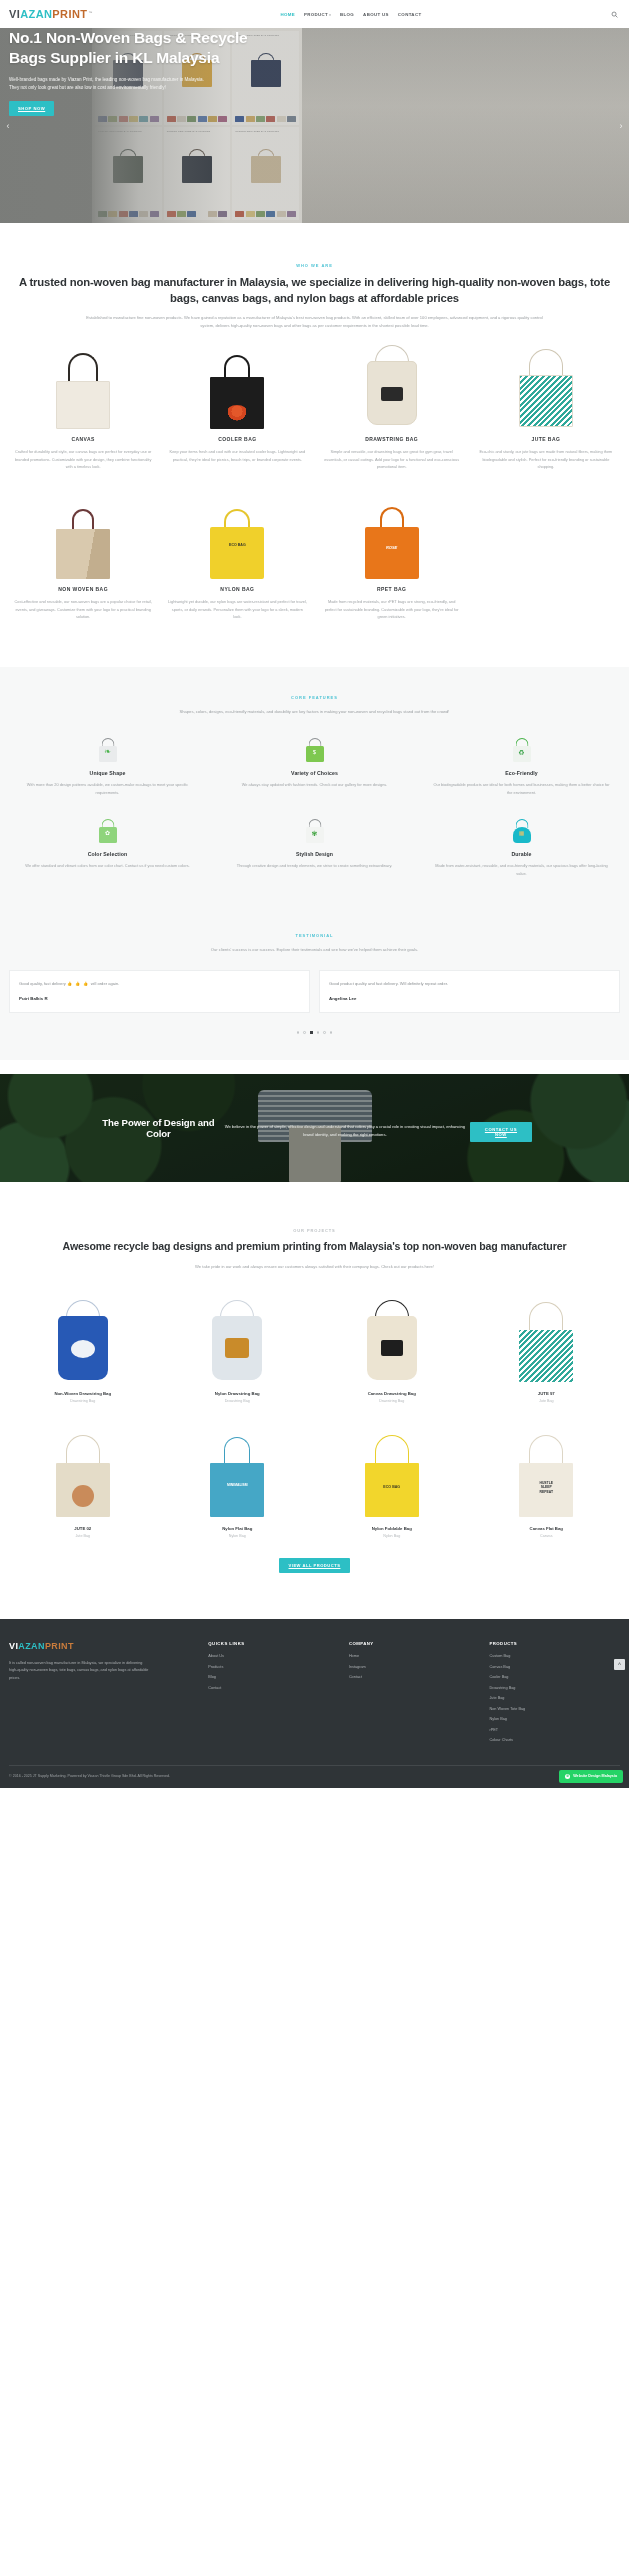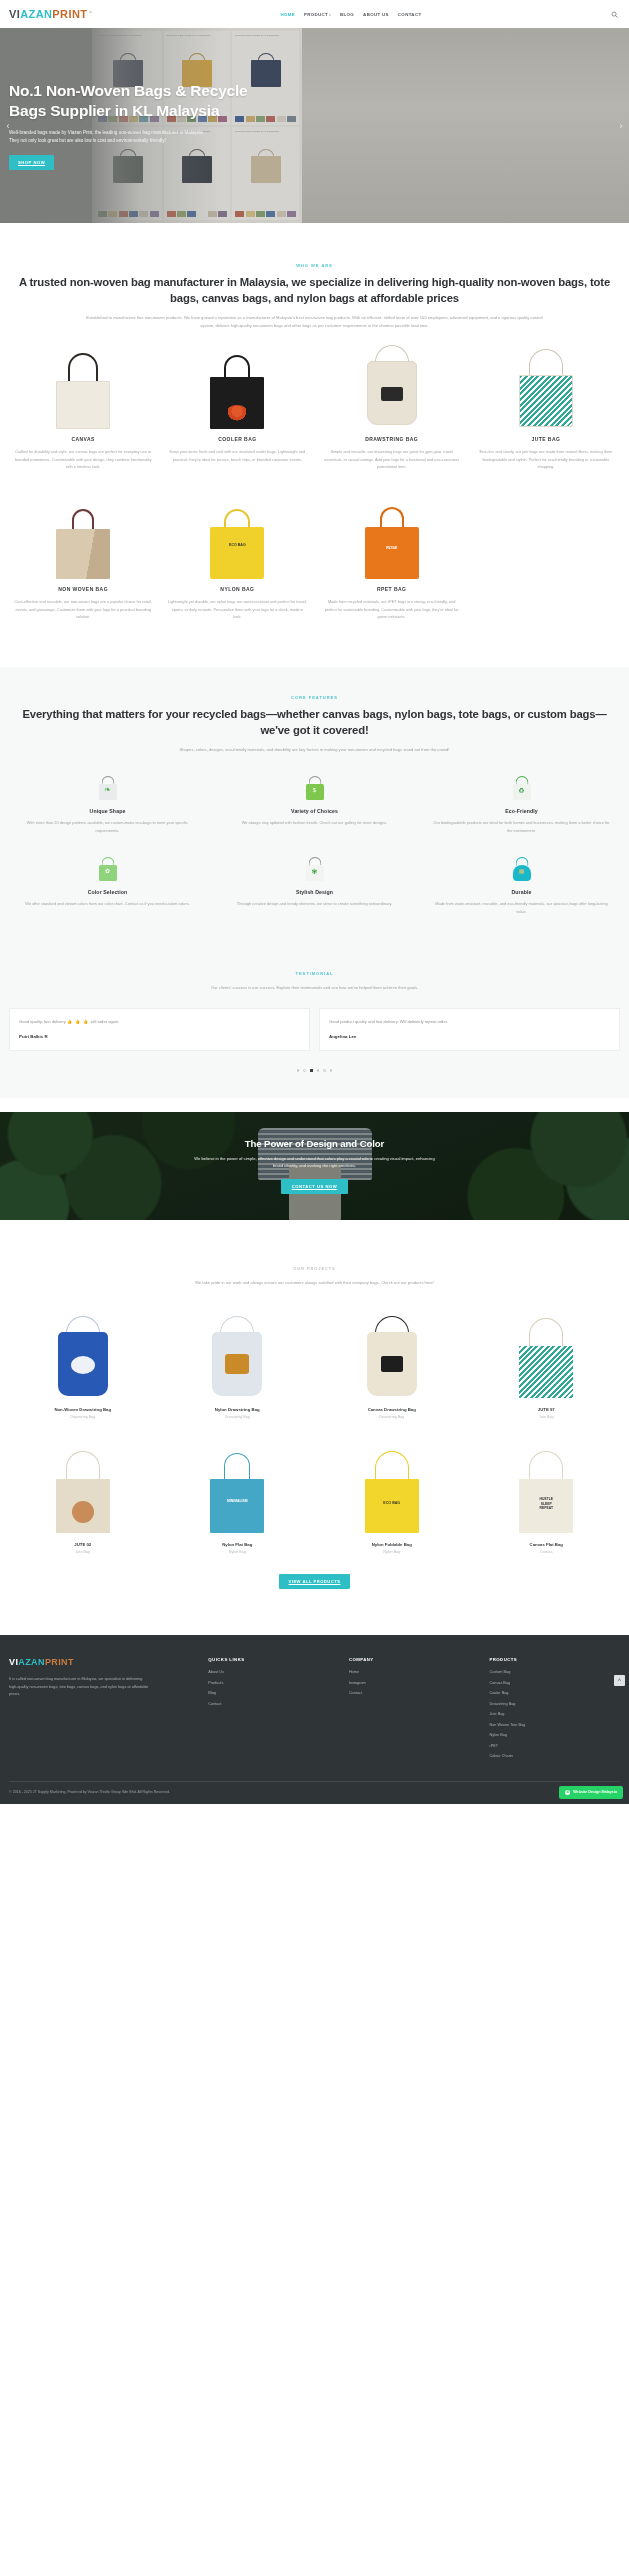--- a/index.html
+++ b/index.html
@@ -96,21 +96,21 @@
     background: linear-gradient(180deg,#b9b7b1,#cdcac3 40%,#b6b3ac);
   }
   .hero-scrim {
     position: absolute; left: 0; top: 0; bottom: 0; width: 100%;
     background: linear-gradient(90deg, rgba(122,124,121,.97) 0%, rgba(122,124,121,.92) 14%, rgba(128,130,127,.55) 22%, rgba(130,132,129,.30) 36%, rgba(130,132,129,.30) 100%);
   }
   .hero-inner {
     position: relative;
     padding: 0 0 0 9px;
     height: 100%;
-    display: flex; flex-direction: column; justify-content: center;
+    display: flex; flex-direction: column; 
   }
   .hero h1 {
     font-size: 15.5px;
     line-height: 1.28;
     font-weight: 700;
     color: #fff;
     letter-spacing: -.2px;
     max-width: 250px;
     text-shadow: 0 1px 2px rgba(0,0,0,.18);
   }
@@ -292,21 +292,21 @@
     background: repeating-linear-gradient(180deg,#cfd7de 0 2.5px,#7d8b99 2.5px 5px);
     border-radius: 6px 6px 2px 2px;
   }
   .banner .tote {
     position: absolute; left: 50%; transform: translateX(-50%);
     bottom: 0; width: 52px; height: 56px; background: #cfcbc2; border-radius: 1px;
   }
   .banner .scrim { position: absolute; inset: 0; background: rgba(14,22,14,.42); }
   .banner-inner {
     position: relative; height: 100%;
-    display: flex; flex-direction: column; align-items: center; justify-content: center;
+    display: flex; flex-direction: row; align-items: center; justify-content: center;
     text-align: center; padding: 0 97px;
   }
   .banner h2 { font-size: 9.6px; font-weight: 700; color: #fff; letter-spacing: -.1px; }
   .banner p { margin-top: 6px; font-size: 4.1px; line-height: 1.85; color: #eef0ee; max-width: 250px; }
   .banner .cta {
     margin-top: 9px; background: #2dbfc5; color: #fff;
     font-size: 4.2px; font-weight: 700; letter-spacing: .5px; padding: 5px 11px; border-radius: 1px;
   }
 
   
@@ -594,21 +594,20 @@
       </div>
       <div class="name">RPET BAG</div>
       <div class="desc">Made from recycled materials, our rPET bags are strong, eco-friendly, and perfect for sustainable branding. Customizable with your logo, they're ideal for green initiatives.</div>
     </div>
     <div></div>
   </div>
 </section>
 
 <div class="features">
   <div class="eyebrow">CORE FEATURES</div>
-  <h2 class="sec-title">Everything that matters for your recycled bags—whether canvas bags, nylon bags, tote bags, or custom bags—we've got it covered!</h2>
   <p class="sec-sub">Shapes, colors, designs, eco-friendly materials, and durability are key factors in making your non-woven and recycled bags stand out from the crowd!</p>
 
   <div class="featgrid">
     <div class="featcard">
       <div class="featicon">
         <div class="ficon-bag">
             <div class="h" style="border-color:#8e9294"></div>
             <div class="b" style="background:#e9ebec"></div>
             <div class="g" style="color:#49b34a">❧</div>
           </div>
@@ -712,20 +711,21 @@
   <div class="scrim"></div>
   <div class="banner-inner">
     <h2>The Power of Design and Color</h2>
     <p>We believe in the power of simple, effective design and understand that colors play a crucial role in creating visual impact, enhancing brand identity, and evoking the right emotions.</p>
     <a class="cta" href="#">CONTACT US NOW</a>
   </div>
 </div>
 
 <section class="projects">
   <div class="eyebrow">OUR PROJECTS</div>
+  <h2 class="sec-title">Awesome recycle bag designs and premium printing from Malaysia's top non-woven bag manufacturer</h2>
   <p class="sec-sub" style="max-width:500px">We take pride in our work and always ensure our customers always satisfied with their company bags. Check out our products here!</p>
 
   <div class="pgridx">
     <div class="pitem">
       <div class="pimg">
         <div class="dbag">
           <div class="cord" style="border-color:#b8c6d8"></div>
           <div class="sack" style="background:#2759b5"></div>
           <div style="position:absolute;left:50%;top:44px;transform:translateX(-50%);width:24px;height:18px;border-radius:50%;background:#eef2f7"></div>
         </div>

